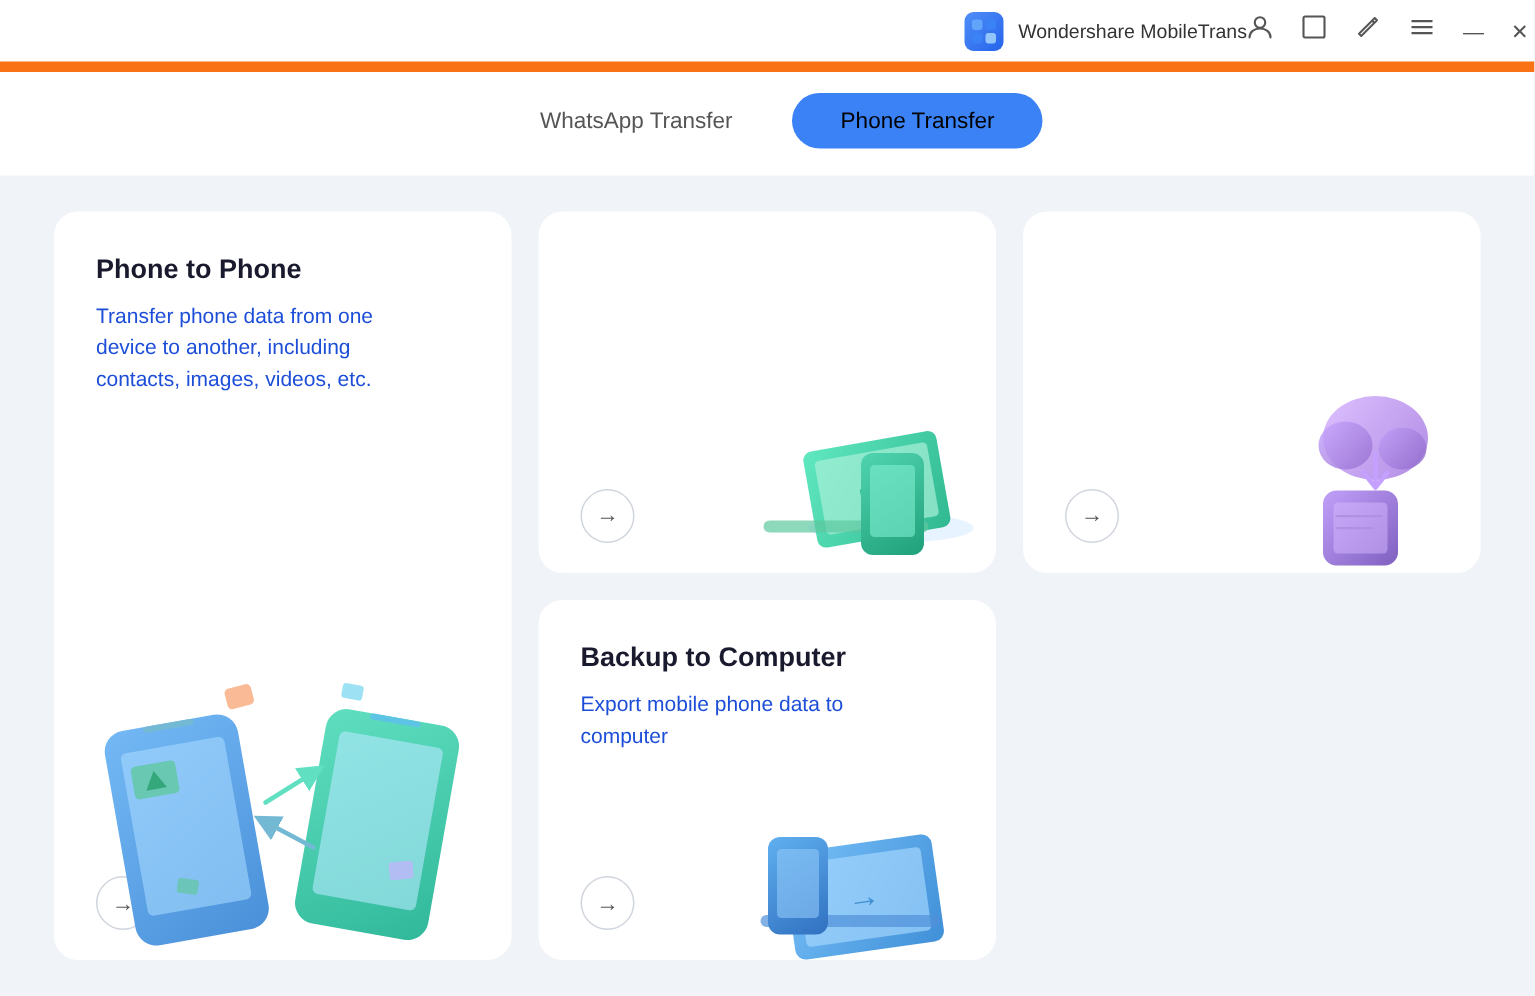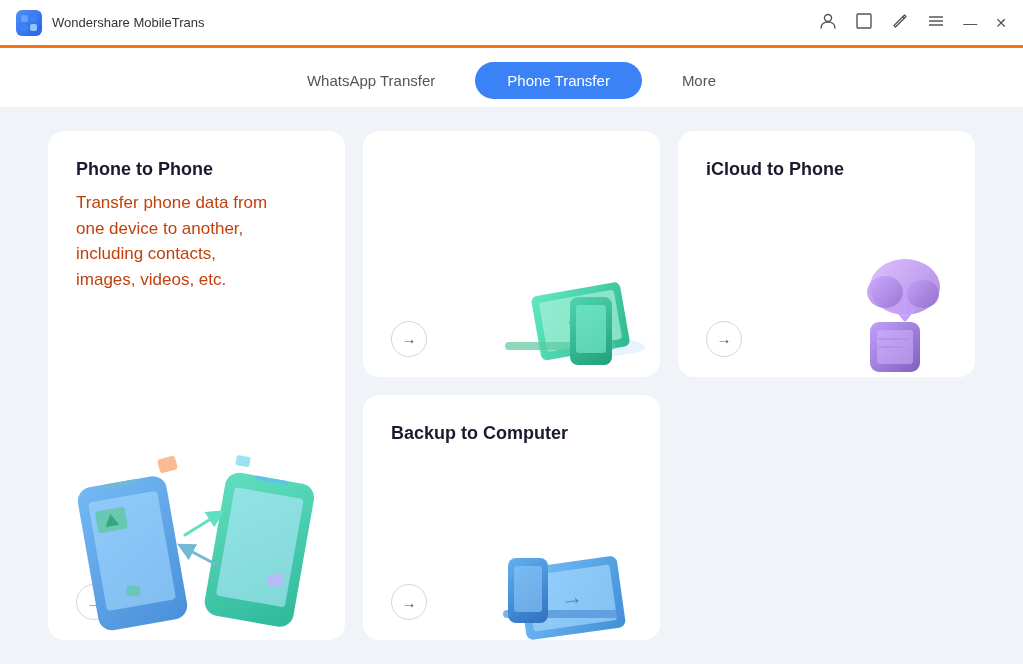--- a/index.html
+++ b/index.html
@@ -12,24 +12,24 @@
       display: flex;
       flex-direction: column;
     }
 
     
     .titlebar {
       background: #ffffff;
       height: 48px;
       display: flex;
       align-items: center;
-      padding: 0 16px;
-      border-bottom: 3px solid #f97316;
+      padding: 0 4px;
+      border-bottom: 7px solid #f97316;
       flex-shrink: 0;
-      justify-content: space-between;
+      justify-content: flex-end;
     }
     .titlebar-left {
       display: flex;
       align-items: center;
       gap: 10px;
     }
     .app-icon {
       width: 26px;
       height: 26px;
       border-radius: 6px;
@@ -56,44 +56,44 @@
       color: #555;
       cursor: pointer;
     }
 
     
     .nav-area {
       background: #ffffff;
       display: flex;
       justify-content: center;
       align-items: flex-end;
-      padding: 14px 0 8px 0;
+      padding: 14px 0 18px 0;
       gap: 8px;
       flex-shrink: 0;
     }
     .nav-tab {
       padding: 10px 32px;
       border-radius: 50px;
       font-size: 15px;
       font-weight: 500;
       cursor: pointer;
       color: #555;
       background: transparent;
       border: none;
       transition: all 0.2s;
     }
     .nav-tab.active {
       background: #3b82f6;
-      color: #ffffff;
+      color: #000000;
     }
 
     
     .main {
       flex: 1;
-      padding: 24px 48px;
+      padding: 24px 36px;
       display: grid;
       grid-template-columns: 1fr 1fr 1fr;
       grid-template-rows: 1fr 1fr;
       gap: 18px;
       overflow: hidden;
     }
 
     .card {
       background: #ffffff;
       border-radius: 16px;
@@ -111,22 +111,22 @@
       grid-row: 1 / 3;
     }
 
     .card-title {
       font-size: 18px;
       font-weight: 700;
       color: #1a1a2e;
       margin-bottom: 10px;
     }
     .card-desc {
-      font-size: 17px;
-      color: #c2410c;
+      font-size: 14px;
+      color: #1d4ed8;
       line-height: 1.5;
       max-width: 200px;
     }
 
     .arrow-btn {
       width: 36px;
       height: 36px;
       border-radius: 50%;
       border: 1.5px solid #d0d5dd;
       background: white;
@@ -223,21 +223,20 @@
         </svg>
     </span>
     <span style="font-size:14px;color:#555;">—</span>
     <span style="font-size:14px;color:#555;">✕</span>
   </div>
 </div>
 
 <div class="nav-area">
   <button class="nav-tab">WhatsApp Transfer</button>
   <button class="nav-tab active">Phone Transfer</button>
-  <button class="nav-tab">More</button>
 </div>
 
 <div class="main">
 
   <div class="card card-large">
     <div class="card-title">Phone to Phone</div>
     <div class="card-desc">Transfer phone data from one device to another, including contacts, images, videos, etc.</div>
 
     <div class="phone-to-phone-illus">
       <svg width="260" height="240" viewBox="0 0 260 240" fill="none" xmlns="http://www.w3.org/2000/svg">
@@ -320,21 +319,20 @@
           </linearGradient>
         </defs>
       </svg>
     </div>
     <div class="card-bottom">
       <div class="arrow-btn">→</div>
     </div>
   </div>
 
   <div class="card">
-    <div class="card-title">iCloud to Phone</div>
 
     <div class="icloud-illus">
       <svg width="150" height="130" viewBox="0 0 150 130" fill="none" xmlns="http://www.w3.org/2000/svg">
 
         <g transform="translate(50, 5)">
           <ellipse cx="40" cy="35" rx="35" ry="28" fill="url(#cloudPurple)" opacity="0.9"></ellipse>
           <ellipse cx="20" cy="40" rx="18" ry="16" fill="url(#cloudPurple2)" opacity="0.85"></ellipse>
           <ellipse cx="58" cy="42" rx="16" ry="14" fill="url(#cloudPurple3)" opacity="0.85"></ellipse>
 
           <line x1="40" y1="45" x2="40" y2="65" stroke="#c4a0ff" stroke-width="3" stroke-linecap="round"></line>
@@ -366,20 +364,21 @@
         </defs>
       </svg>
     </div>
     <div class="card-bottom">
       <div class="arrow-btn">→</div>
     </div>
   </div>
 
   <div class="card">
     <div class="card-title">Backup to Computer</div>
+    <div class="card-desc">Export mobile phone data to computer</div>
 
     <div class="export-illus">
       <svg width="150" height="130" viewBox="0 0 150 130" fill="none" xmlns="http://www.w3.org/2000/svg">
 
         <g transform="translate(10, 15) rotate(-8, 75, 60)">
           <rect x="10" y="35" width="100" height="72" rx="7" fill="url(#laptopBlue)"></rect>
           <rect x="18" y="43" width="84" height="56" rx="3" fill="#a8d8ff" opacity="0.65"></rect>
 
           <text x="60" y="78" font-size="22" fill="#4090d0" text-anchor="middle">→</text>
         </g>

